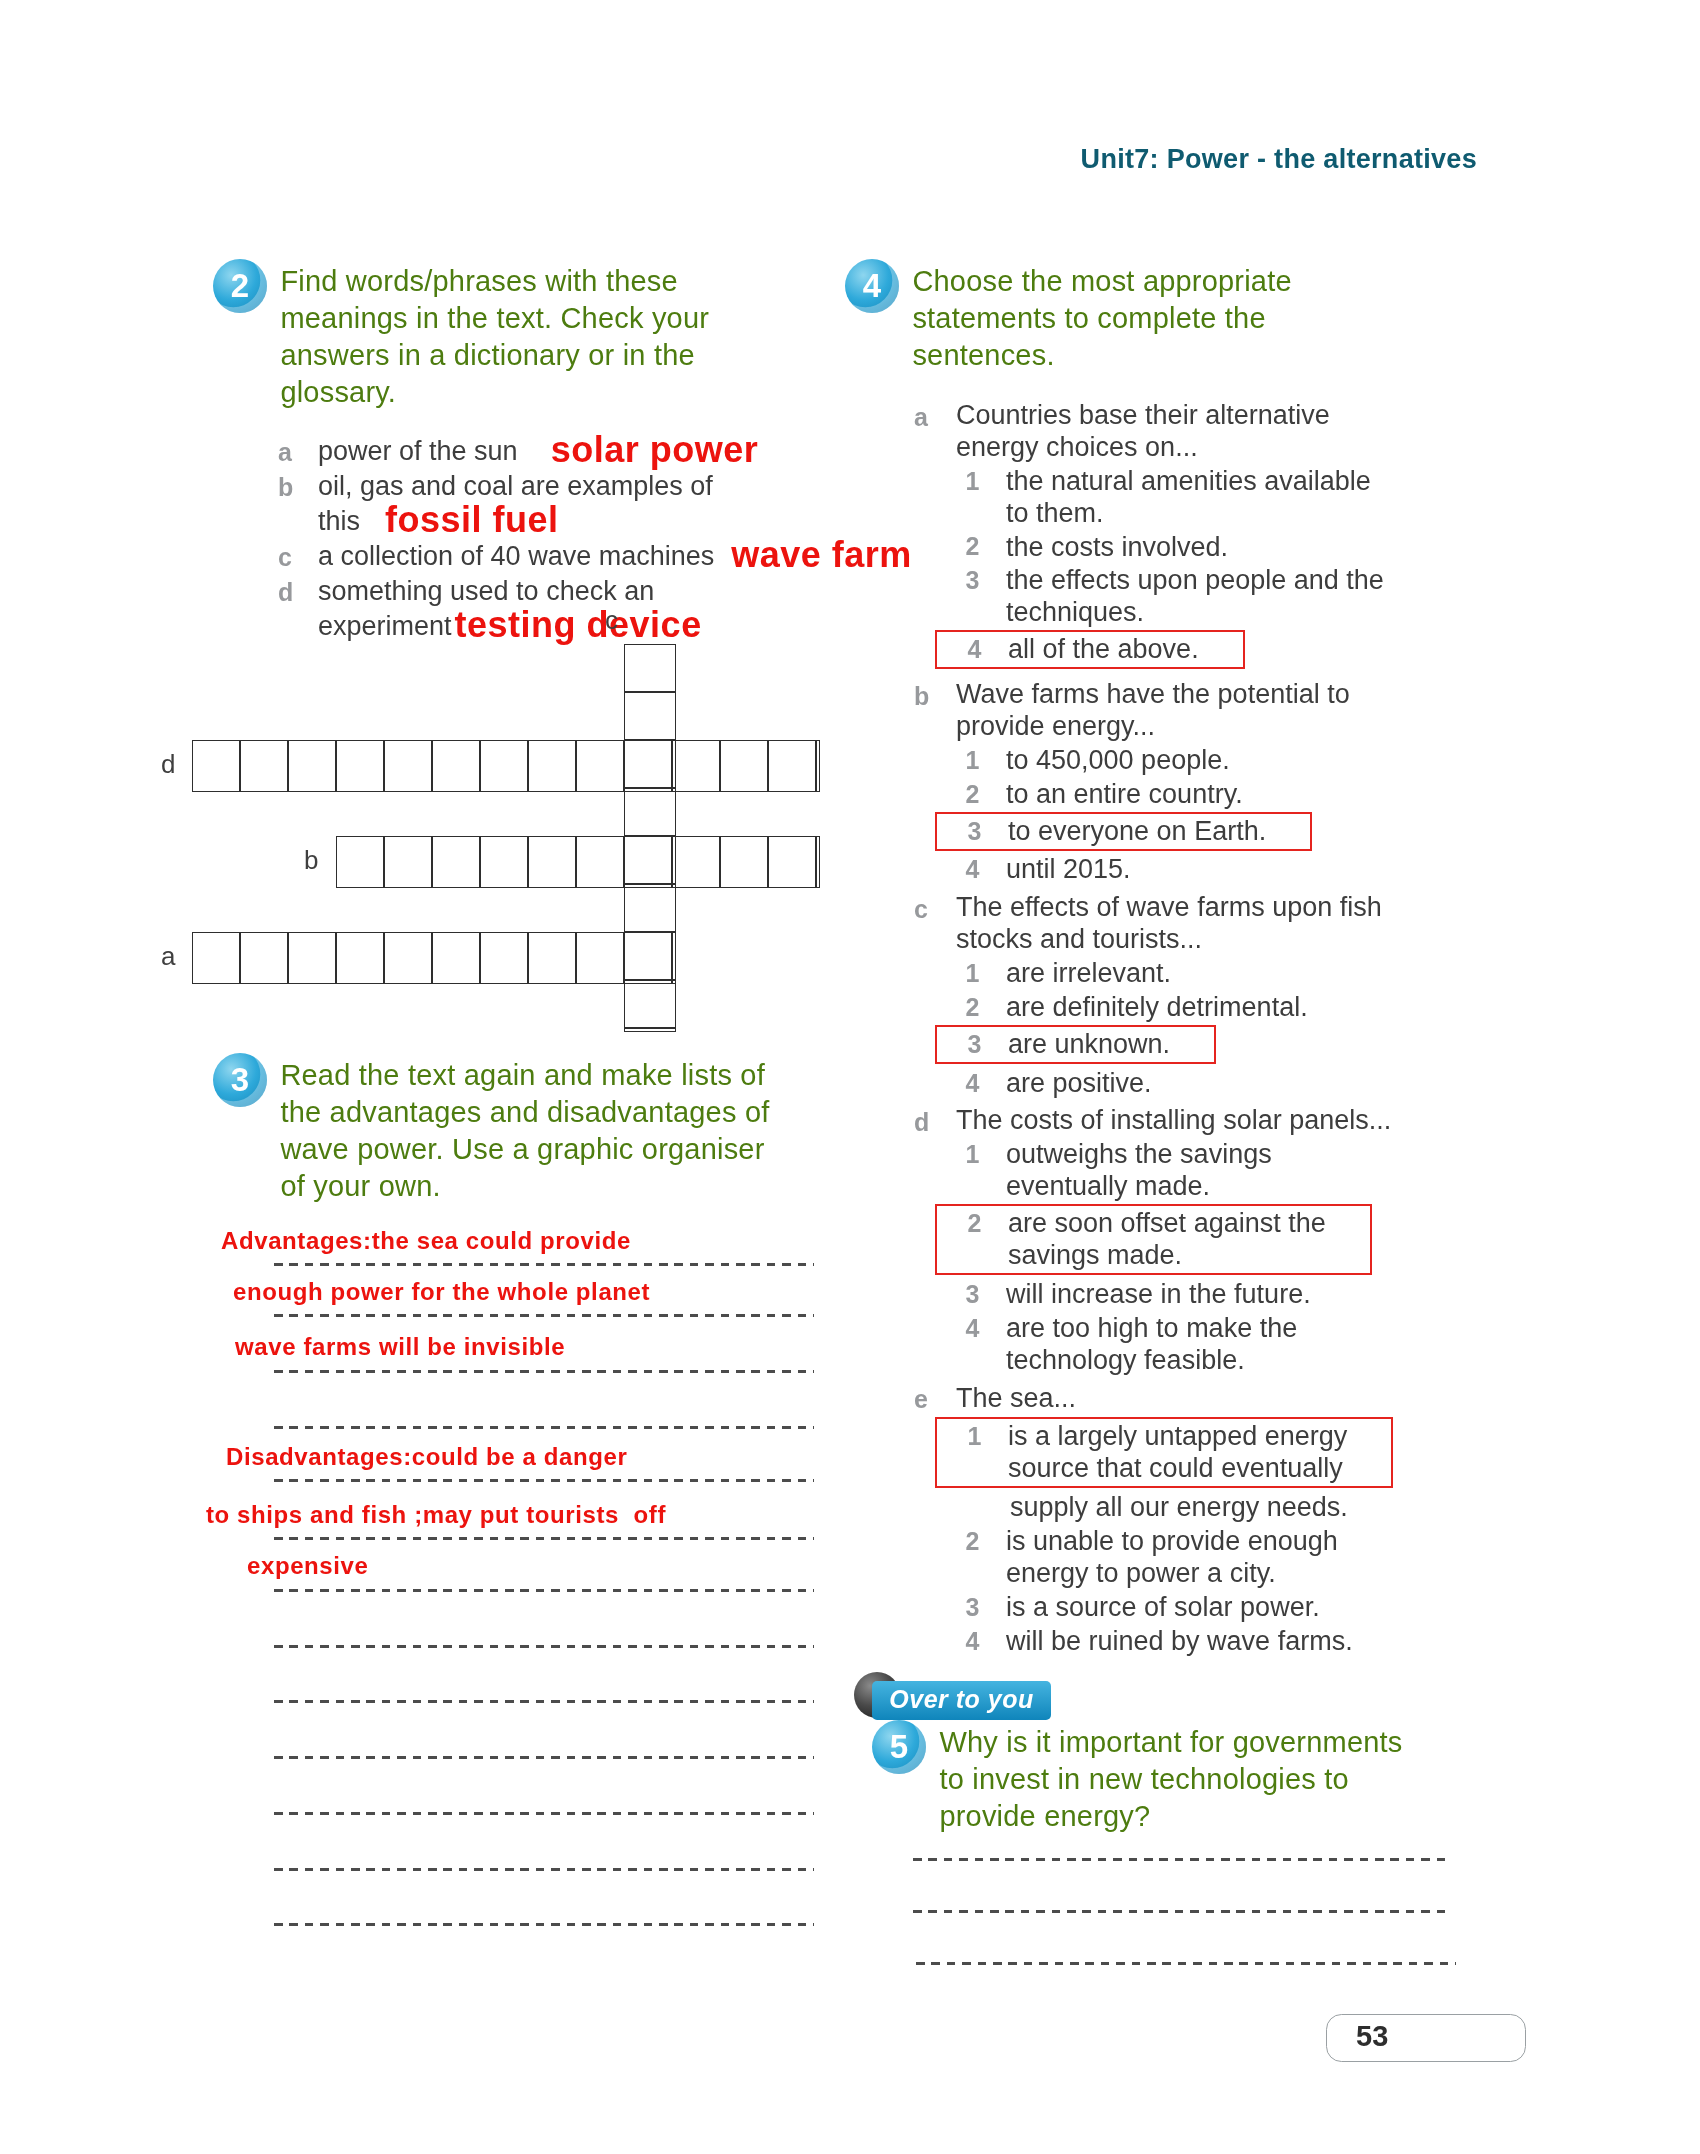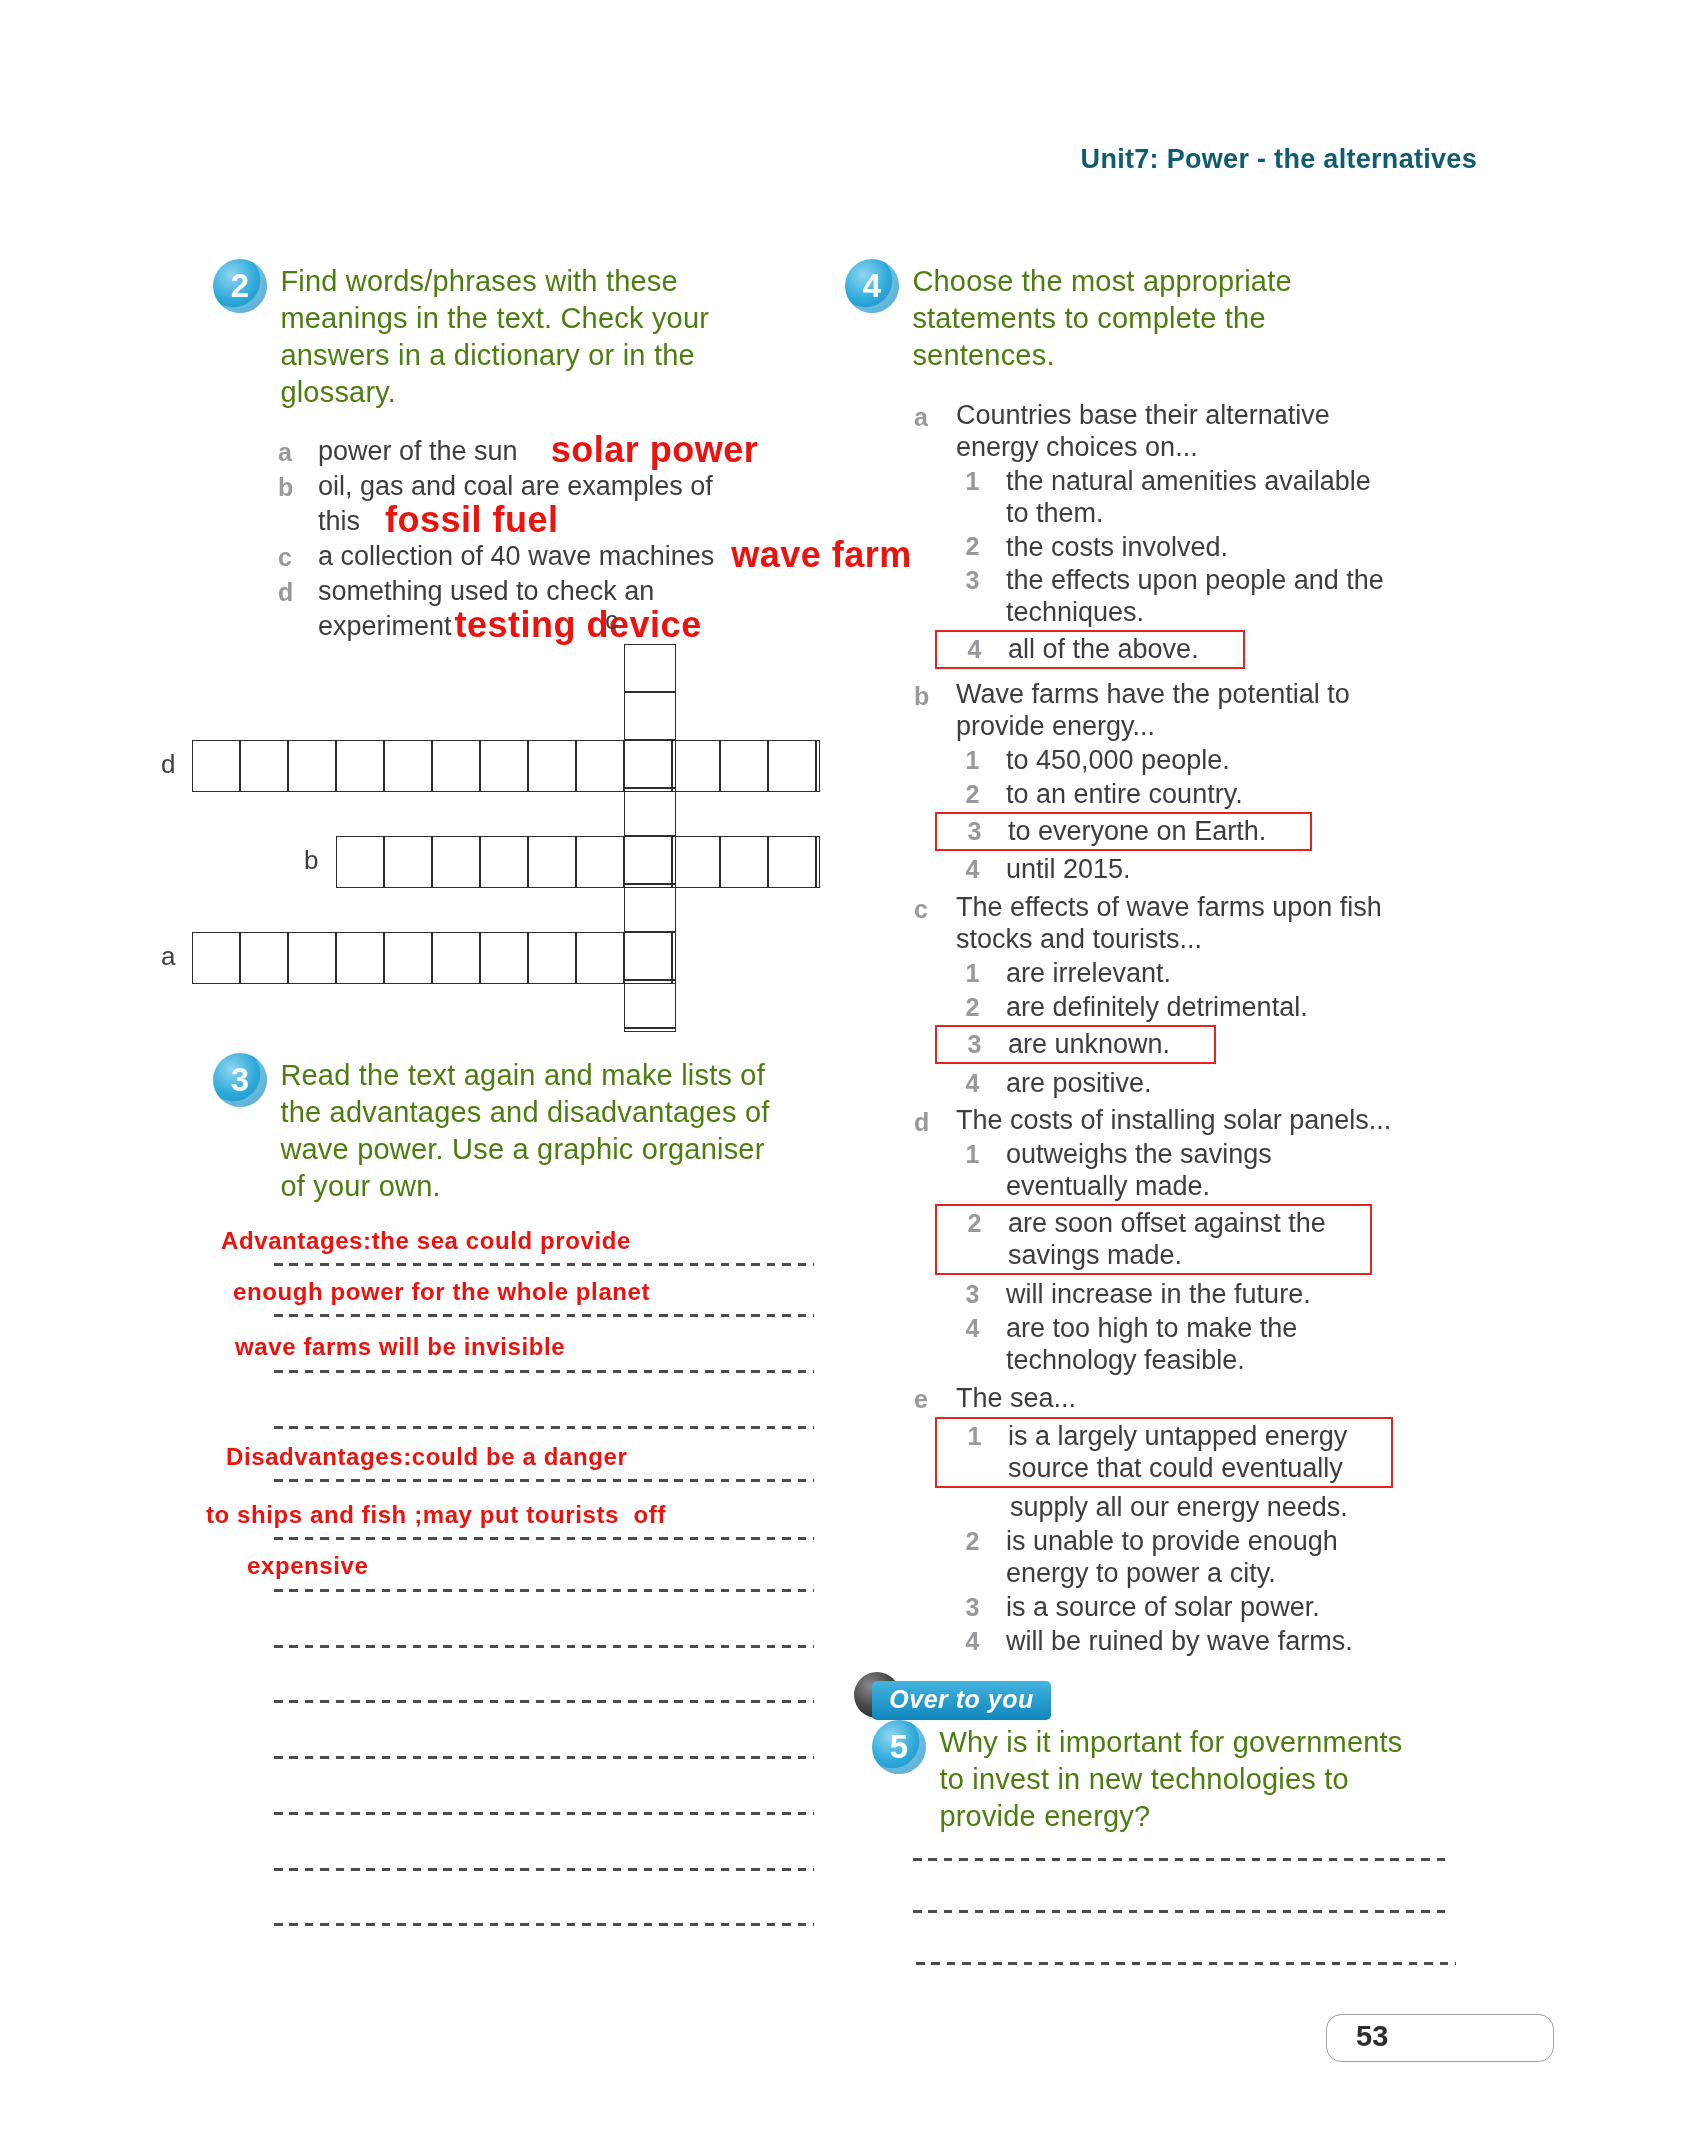--- a/index.html
+++ b/index.html
@@ -64,21 +64,21 @@
 
   
   .oty-ball { position:absolute; left:854px; top:1672px; width:46px; height:46px; border-radius:50%;
     background: radial-gradient(circle at 35% 30%, #8a8a8a 0%, #4a4a4a 45%, #121212 100%); z-index:1; }
   .oty-tag { position:absolute; left:872px; top:1681px; z-index:2;
     background:linear-gradient(#45b4e0,#0f85bb); color:#fff; font-weight:bold; font-style:italic;
     font-size:25px; padding:3.8px 17.3px 5.8px 17.3px; border-radius:5px; letter-spacing:0.5px; white-space:pre; }
   #ex5 { position:absolute; left:872px; top:1720px; }
 
   
-  .pagenum-box { position:absolute; left:1326px; top:2014px; width:228px; height:48px;
+  .pagenum-box { position:absolute; left:1326px; top:2014px; width:200px; height:48px;
     border:1.9px solid #9aa0a3; border-radius:15.4px; box-sizing:border-box;
     font-size:29px; font-weight:bold; color:#2e2e2e; line-height:42px; padding-left:29px; }
 </style>
 </head>
 <body>
 
 <div class="page">
 
   <div class="hdr"><span>Unit7:</span><span> Power - the alternatives</span></div>
 

